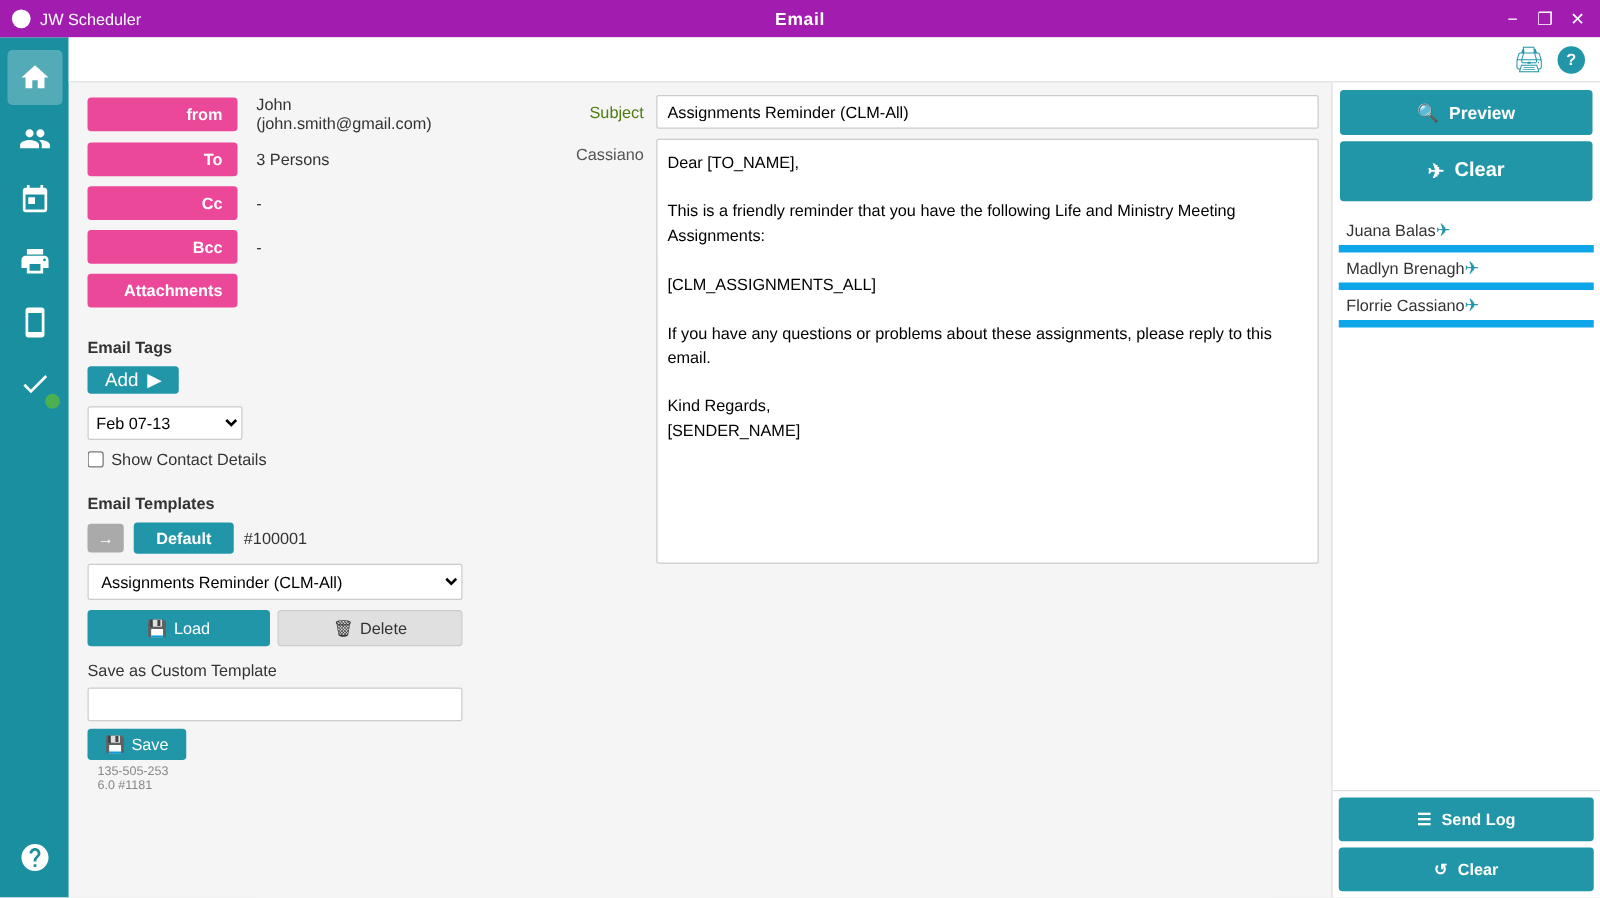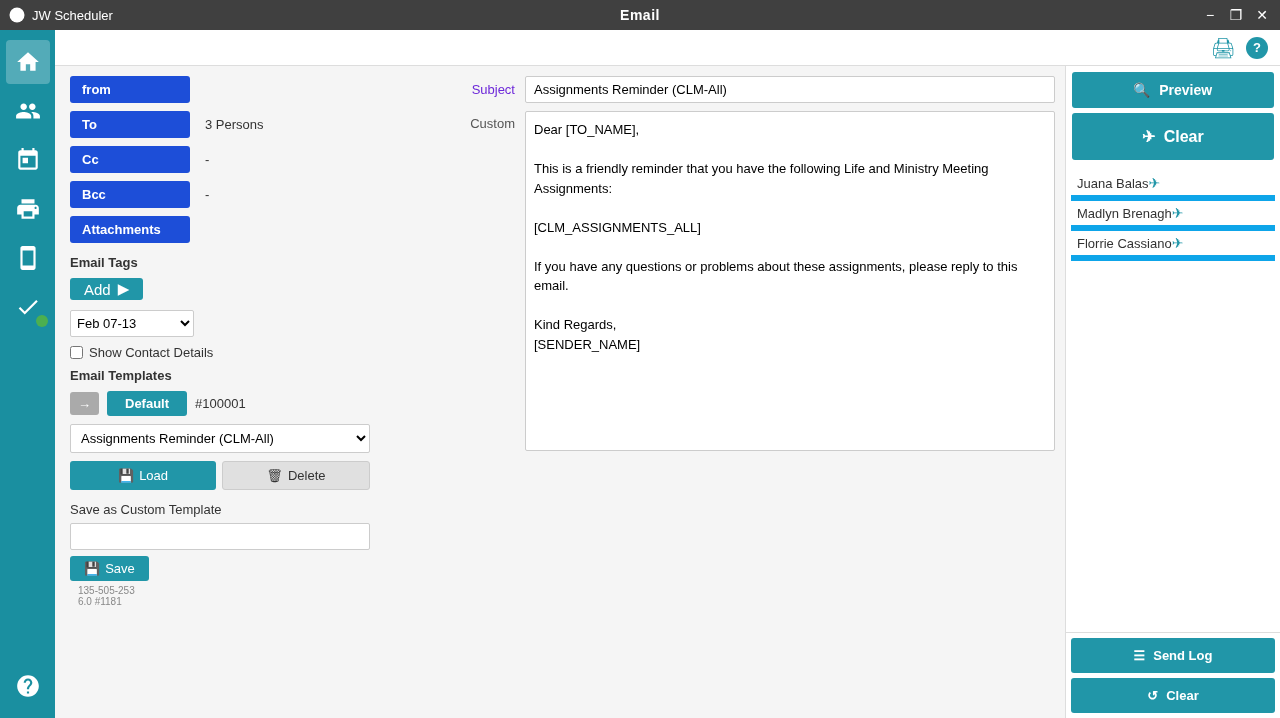--- a/index.html
+++ b/index.html
@@ -1,20 +1,20 @@
 <!DOCTYPE html>
 <html><head>
   <meta charset="utf-8">
   <style>
     * { box-sizing: border-box; margin: 0; padding: 0; }
     body { font-family: 'Segoe UI', Arial, sans-serif; font-size: 13px; background: #f0f0f0; overflow: hidden; width: 1280px; height: 718px; }
 
     
     .title-bar {
-      background: #404040;
+      background: #a21caf;
       color: white;
       height: 30px;
       display: flex;
       align-items: center;
       justify-content: space-between;
       padding: 0 8px;
       user-select: none;
     }
     .title-bar-left { display: flex; align-items: center; gap: 6px; font-size: 13px; font-weight: 500; }
     .title-bar-center { position: absolute; left: 50%; transform: translateX(-50%); font-size: 14px; font-weight: 600; letter-spacing: 0.5px; }
@@ -63,36 +63,36 @@
 
     
     .email-area { display: flex; flex: 1; overflow: hidden; }
     .email-left { width: 330px; flex-shrink: 0; padding: 10px 15px; overflow-y: auto; }
     .email-center { flex: 1; padding: 10px; overflow-y: auto; }
     .email-right { width: 215px; flex-shrink: 0; background: white; border-left: 1px solid #ddd; display: flex; flex-direction: column; }
 
     
     .field-row { display: flex; align-items: center; margin-bottom: 8px; }
     .field-btn {
-      background: #1d4ed8;
+      background: #ec4899;
       color: white;
       border: none;
       padding: 6px 12px;
       width: 120px;
-      text-align: left;
+      text-align: right;
       cursor: pointer;
       font-size: 13px;
       font-weight: 600;
       border-radius: 3px;
       flex-shrink: 0;
     }
     .field-value { margin-left: 15px; color: #333; font-size: 13px; }
 
     .subject-row { display: flex; align-items: center; margin-bottom: 8px; }
-    .subject-label { width: 120px; text-align: right; color: #6d28d9; font-size: 13px; flex-shrink: 0; margin-right: 10px; }
+    .subject-label { width: 120px; text-align: right; color: #4d7c0f; font-size: 13px; flex-shrink: 0; margin-right: 10px; }
     .subject-input {
       flex: 1;
       border: 1px solid #ccc;
       padding: 5px 8px;
       font-size: 13px;
       background: white;
       border-radius: 2px;
     }
     .message-row { display: flex; align-items: flex-start; }
     .message-label { width: 120px; text-align: right; color: #555; font-size: 13px; flex-shrink: 0; margin-right: 10px; padding-top: 5px; }
@@ -133,21 +133,21 @@
     }
     .date-select {
       width: 124px;
       border: 1px solid #ccc;
       padding: 4px 2px;
       font-size: 13px;
       background: white;
       margin-bottom: 8px;
       border-radius: 2px;
     }
-    .checkbox-row { display: flex; align-items: center; gap: 6px; margin-bottom: 8px; font-size: 13px; color: #333; }
+    .checkbox-row { display: flex; align-items: center; gap: 6px; margin-bottom: 20px; font-size: 13px; color: #333; }
 
     
     .template-row { display: flex; align-items: center; gap: 8px; margin-bottom: 8px; }
     .arrow-btn { background: #aaa; border: none; color: white; padding: 4px 8px; cursor: pointer; border-radius: 3px; font-size: 13px; }
     .default-btn { background: #2196a8; color: white; border: none; padding: 5px 18px; font-size: 13px; cursor: pointer; border-radius: 3px; font-weight: 600; }
     .template-num { font-size: 13px; color: #333; }
     .template-select { width: 100%; border: 1px solid #ccc; padding: 5px 6px; font-size: 13px; background: white; margin-bottom: 8px; border-radius: 2px; }
     .action-buttons { display: flex; gap: 6px; margin-bottom: 12px; }
     .load-btn { background: #2196a8; color: white; border: none; padding: 6px 14px; font-size: 13px; cursor: pointer; border-radius: 3px; display: flex; align-items: center; gap: 5px; flex: 1; justify-content: center; }
     .delete-btn { background: #e0e0e0; color: #333; border: 1px solid #ccc; padding: 6px 14px; font-size: 13px; cursor: pointer; border-radius: 3px; display: flex; align-items: center; gap: 5px; flex: 1; justify-content: center; }
@@ -249,38 +249,39 @@
       <span class="toolbar-icon">🖨</span>
       <span class="toolbar-icon" style="width:22px;height:22px;background:#2196a8;color:white;border-radius:50%;display:flex;align-items:center;justify-content:center;font-size:13px;font-weight:700;">?</span>
     </div>
 
     <div class="email-area">
 
       <div class="email-left">
         
         <div class="field-row">
           <button class="field-btn">from</button>
+          <span class="field-value">John (john.smith@gmail.com)</span>
         </div>
         
         <div class="field-row">
           <button class="field-btn">To</button>
           <span class="field-value">3 Persons</span>
         </div>
         
         <div class="field-row">
           <button class="field-btn">Cc</button>
           <span class="field-value">-</span>
         </div>
         
         <div class="field-row">
           <button class="field-btn">Bcc</button>
           <span class="field-value">-</span>
         </div>
         
-        <div class="field-row" style="margin-bottom:12px;">
+        <div class="field-row" style="margin-bottom:24px;">
           <button class="field-btn">Attachments</button>
         </div>
 
         
         <div class="section-title">Email Tags</div>
         <button class="add-btn">
           <span>Add</span>
           <span>▶</span>
         </button>
         <select class="date-select">
@@ -327,21 +328,21 @@
           <span>6.0 #1181</span>
         </div>
       </div>
 
       <div class="email-center">
         <div class="subject-row">
           <span class="subject-label">Subject</span>
           <input type="text" class="subject-input" value="Assignments Reminder (CLM-All)" style="">
         </div>
         <div class="message-row">
-          <span class="message-label">Custom</span>
+          <span class="message-label">Cassiano</span>
           <textarea class="message-textarea" style="">Dear [TO_NAME],
 
 This is a friendly reminder that you have the following Life and Ministry Meeting Assignments:
 
 [CLM_ASSIGNMENTS_ALL]
 
 If you have any questions or problems about these assignments, please reply to this email.
 
 Kind Regards,
 [SENDER_NAME]</textarea>

